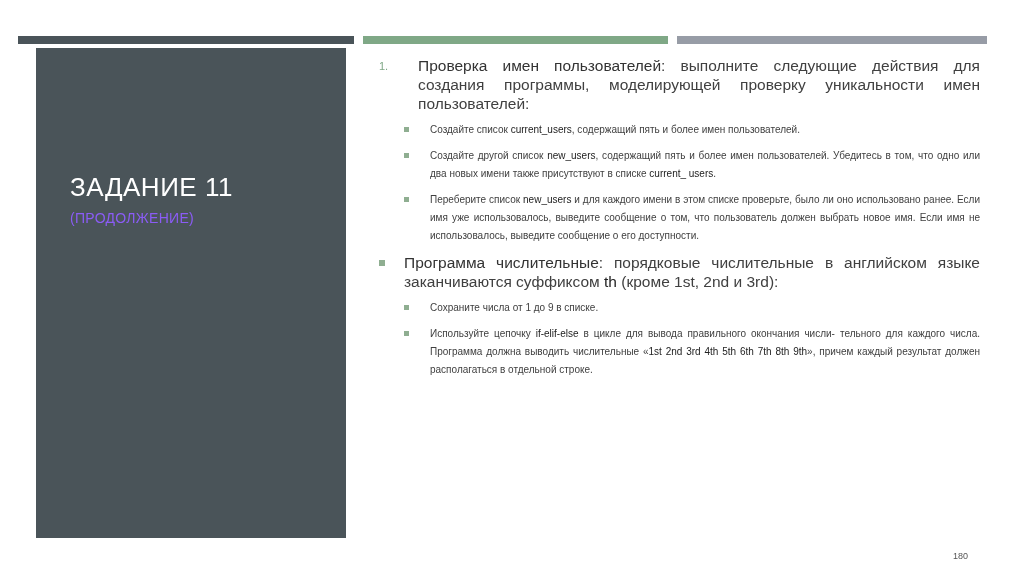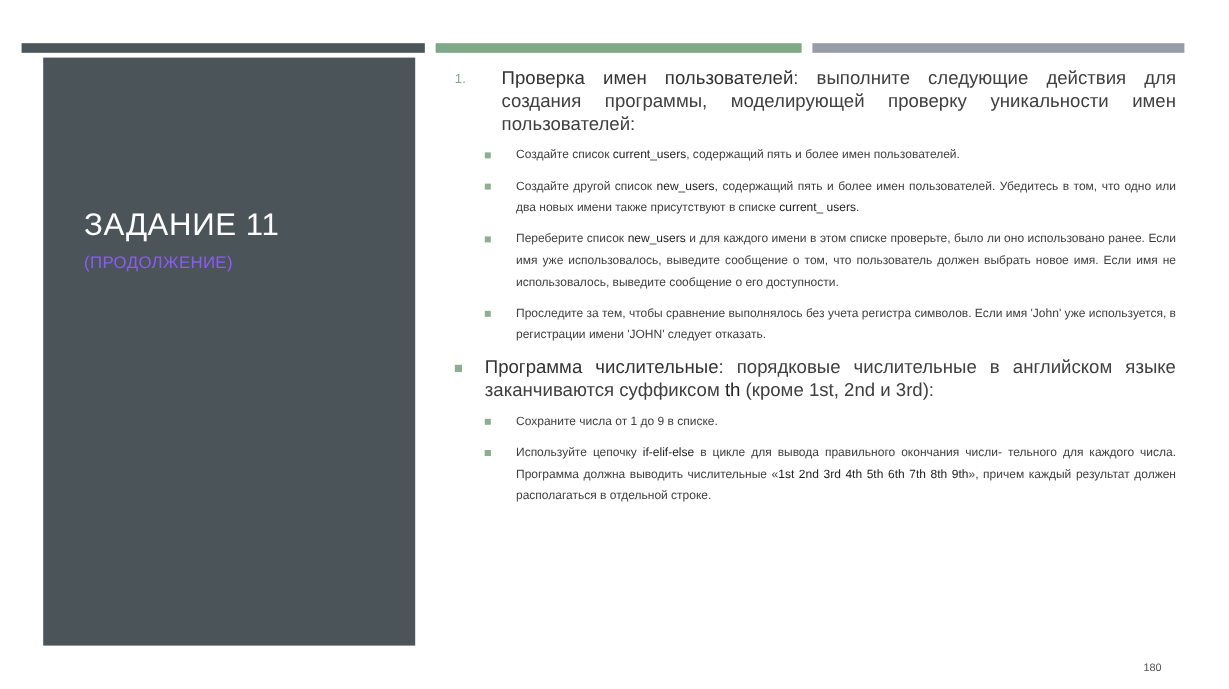--- a/index.html
+++ b/index.html
@@ -60,24 +60,20 @@
   <div class="sub">
     <span class="sq-marker"></span>
     <span>Создайте другой список </span><span class="code">new_users</span><span>, содержащий пять и более имен пользователей. Убедитесь в том, что одно или два новых имени также присутствуют в списке </span><span class="code">current_ users</span><span>.</span>
   </div>
 
   <div class="sub">
     <span class="sq-marker"></span>
     <span>Переберите список </span><span class="code">new_users</span><span> и для каждого имени в этом списке проверьте, было ли оно использовано ранее. Если имя уже использовалось, выведите сообщение о том, что пользователь должен выбрать новое имя. Если имя не использовалось, выведите сообщение о его доступности.</span>
   </div>
 
-  <div class="sub">
-    <span class="sq-marker"></span>
-    <span>Проследите за тем, чтобы сравнение выполнялось без учета регистра символов. Если имя 'John' уже используется, в регистрации имени 'JOHN' следует отказать.</span>
-  </div>
 
   <div class="item" style="padding-left:28px;">
     <span class="sq-marker" style="left:3px;top:7px;"></span>
     <span class="b">Программа числительные</span><span>: порядковые числительные в английском языке заканчиваются суффиксом </span><span class="code">th</span><span> (кроме 1st, 2nd и 3rd):</span>
   </div>
 
   <div class="sub">
     <span class="sq-marker"></span>
     <span>Сохраните числа от 1 до 9 в списке.</span>
   </div>

